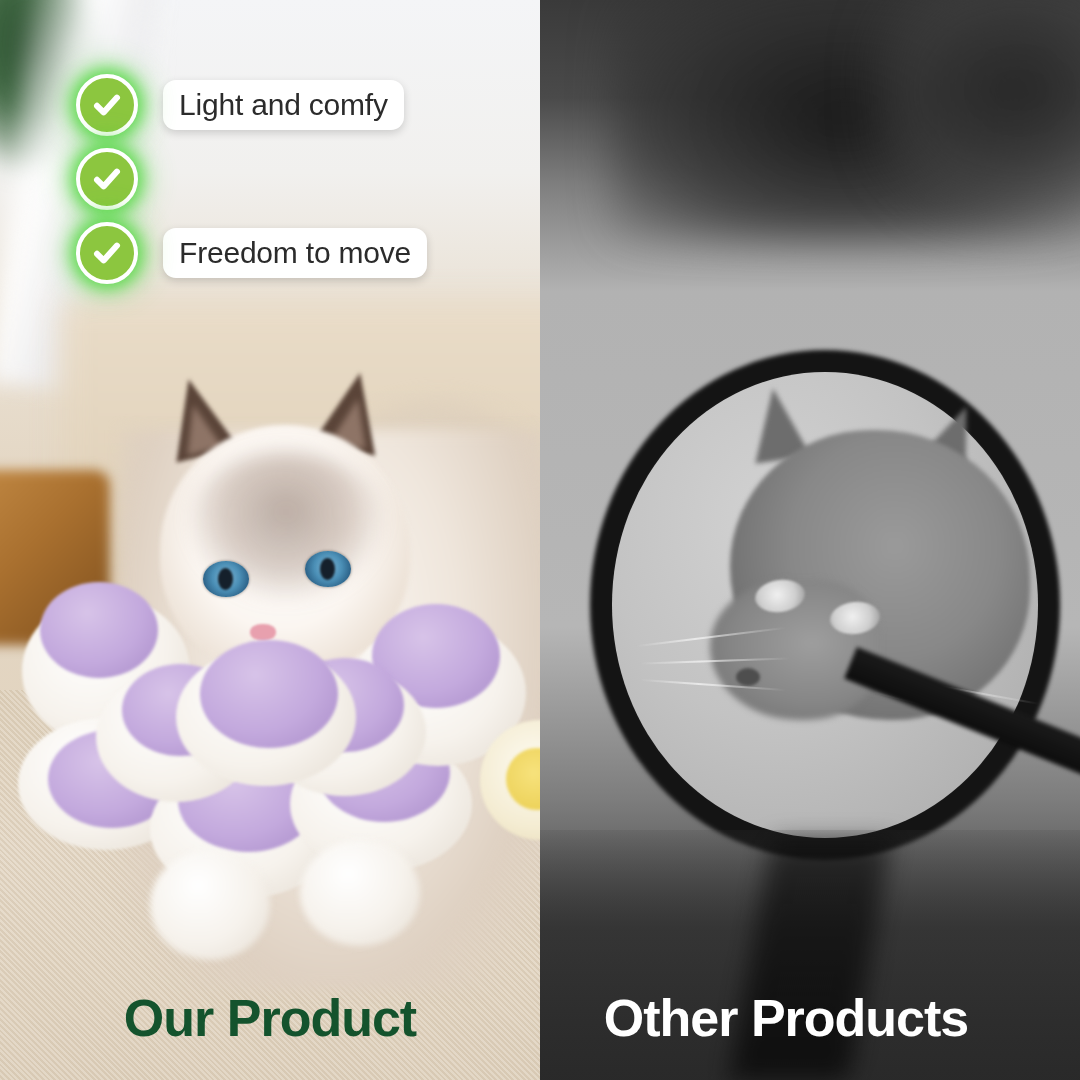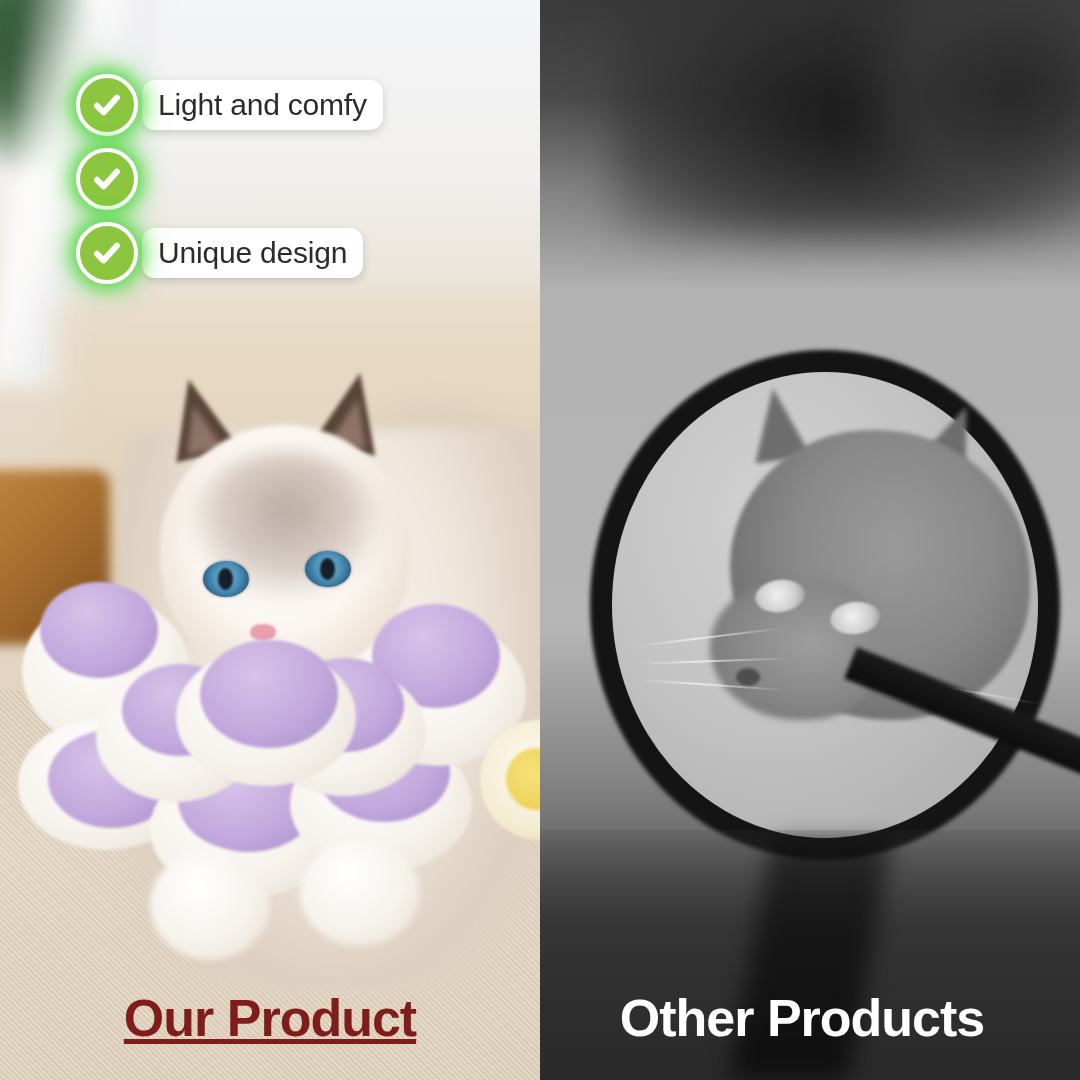--- a/index.html
+++ b/index.html
@@ -286,21 +286,21 @@
   }
   .badge svg { display: block; }
 
   
   .pill {
     display: inline-flex;
     align-items: center;
     height: 50px;
     padding: 0 16px;
     border-radius: 13px;
-    margin-left: 4px;
+    margin-left: 25px;
     white-space: nowrap;
   }
   .pill-light {
     background: #ffffff;
     color: #2b2b2b;
     box-shadow: 0 3px 8px rgba(0,0,0,0.16);
   }
   .pill span {
     font-size: 30px;
     font-weight: 400;
@@ -341,22 +341,22 @@
   .title {
     position: absolute;
     bottom: 32px;
     width: 540px;
     text-align: center;
     font-size: 52px;
     font-weight: 700;
     letter-spacing: -1px;
     z-index: 7;
   }
-  .title-left  { left: 0;    color: #7f1d1d; text-decoration: underline; }
-  .title-right { left: 532px; color: #ffffff; }
+  .title-left  { left: 0;    color: #14532d; }
+  .title-right { left: 516px; color: #ffffff; }
 </style>
 </head>
 <body>
 
 <div class="stage">
 
   <div class="panel panel-left">
     <div class="photo-left">
       <div class="plant"></div>
       <div class="curtain"></div>
@@ -418,31 +418,31 @@
       </div>
 
       <div class="row">
         <div class="badge badge-check">
           <svg width="34" height="34" viewBox="0 0 34 34" aria-hidden="true">
             <path d="M7 17.8 L13.6 24.4 L27 9.6" fill="none" stroke="#ffffff" stroke-width="6" stroke-linecap="round" stroke-linejoin="round"></path>
           </svg>
         </div>
       </div>
 
-
       <div class="row">
         <div class="badge badge-check">
           <svg width="34" height="34" viewBox="0 0 34 34" aria-hidden="true">
             <path d="M7 17.8 L13.6 24.4 L27 9.6" fill="none" stroke="#ffffff" stroke-width="6" stroke-linecap="round" stroke-linejoin="round"></path>
           </svg>
         </div>
         <div class="pill pill-light">
-          <span>Unique design</span>
+          <span>Freedom to move</span>
         </div>
       </div>
+
     </div>
   </div>
 
   <div class="panel panel-right">
     <div class="photo-right">
       <div class="blur-dark-top"></div>
       <div class="blur-dark-topright"></div>
 
       <div class="cone-ring"></div>
       <div class="cone-face"></div>

